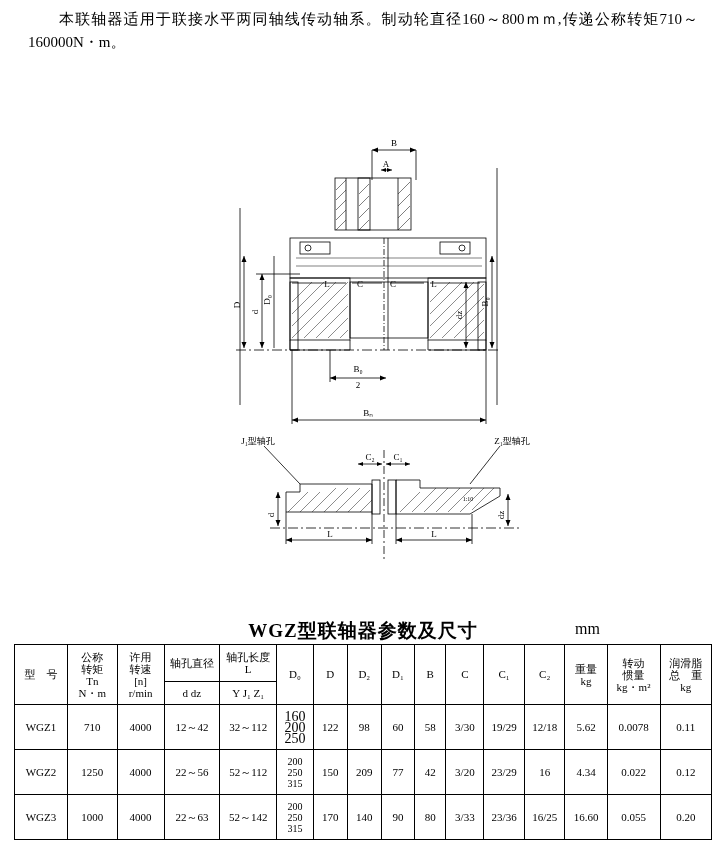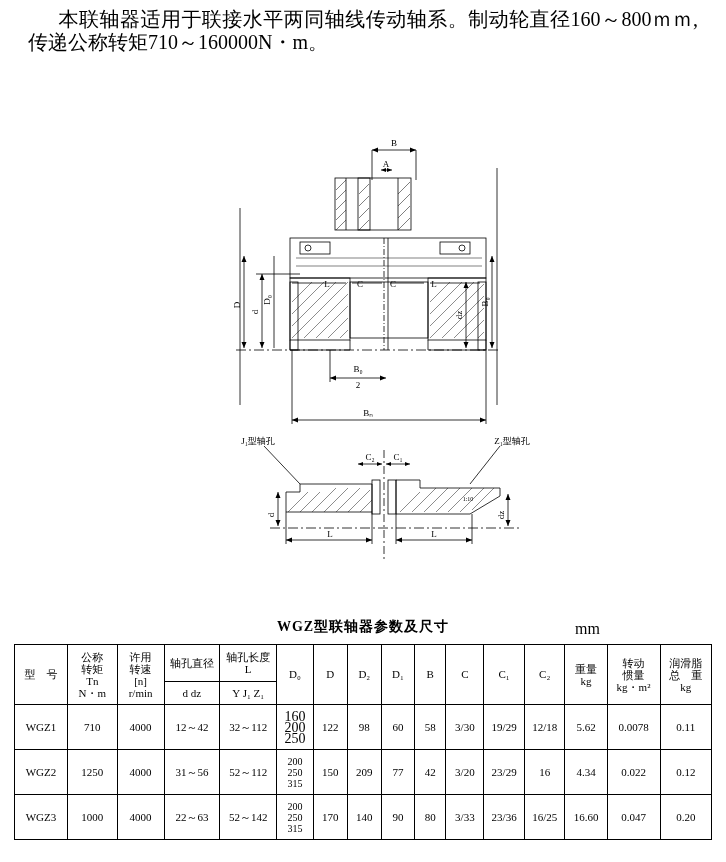--- a/index.html
+++ b/index.html
@@ -7,39 +7,39 @@
     width:726px;height:862px;
     background:#ffffff;
     font-family:"Liberation Serif", serif;
     color:#000;
     position:relative;
     overflow:hidden;
   }
   .intro{
     position:absolute;
     left:28px; top:8px; width:670px;
-    font-size:20px;
+    font-size:15px;
     line-height:23px;
     text-align:justify;
   }
   .intro .ind{display:inline-block;width:30px;}
 
   
   .drawing{
     position:absolute;
     left:0;top:60px;width:726px;height:560px;
   }
   .drawing svg{display:block;}
 
   
   .tbl-title{
     position:absolute;
     left:0; top:618px; width:726px;
     text-align:center;
-    font-size:14px;
+    font-size:19px;
     font-weight:bold;
     letter-spacing:1px;
   }
   .tbl-unit{
     position:absolute;
     left:575px; top:620px;
     font-size:16px;
     font-family:"Liberation Serif", serif;
   }
 
@@ -345,21 +345,21 @@
       <td>19/29</td>
       <td>12/18</td>
       <td>5.62</td>
       <td>0.0078</td>
       <td>0.11</td>
     </tr>
     <tr>
       <td>WGZ2</td>
       <td>1250</td>
       <td>4000</td>
-      <td>31～56</td>
+      <td>22～56</td>
       <td>52～112</td>
       <td style="white-space:pre-line;font-size:10px;line-height:11px">200
 250
 315</td>
       <td>150</td>
       <td>209</td>
       <td>77</td>
       <td>42</td>
       <td>3/20</td>
       <td>23/29</td>
@@ -378,17 +378,17 @@
 250
 315</td>
       <td>170</td>
       <td>140</td>
       <td>90</td>
       <td>80</td>
       <td>3/33</td>
       <td>23/36</td>
       <td>16/25</td>
       <td>16.60</td>
-      <td>0.047</td>
+      <td>0.055</td>
       <td>0.20</td>
     </tr>
   </tbody>
 </table>
 
 </body></html>

